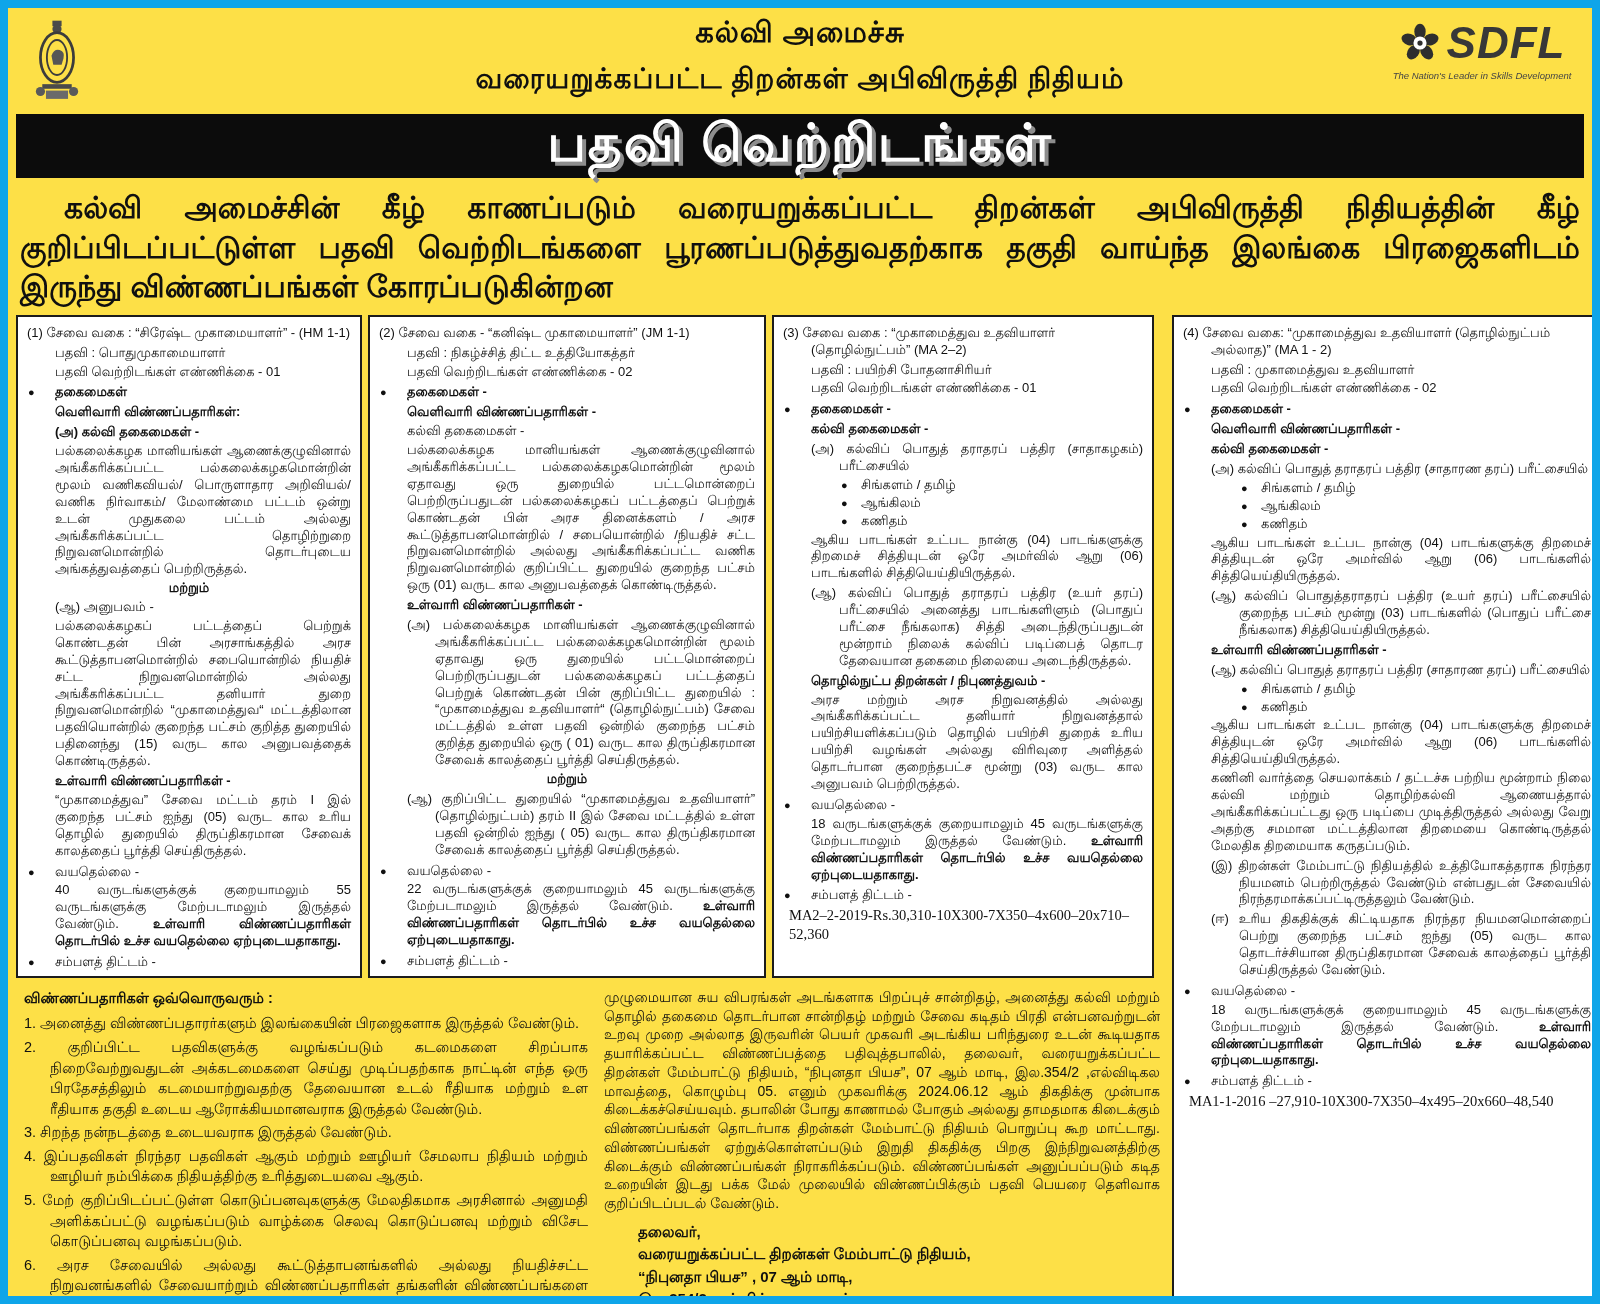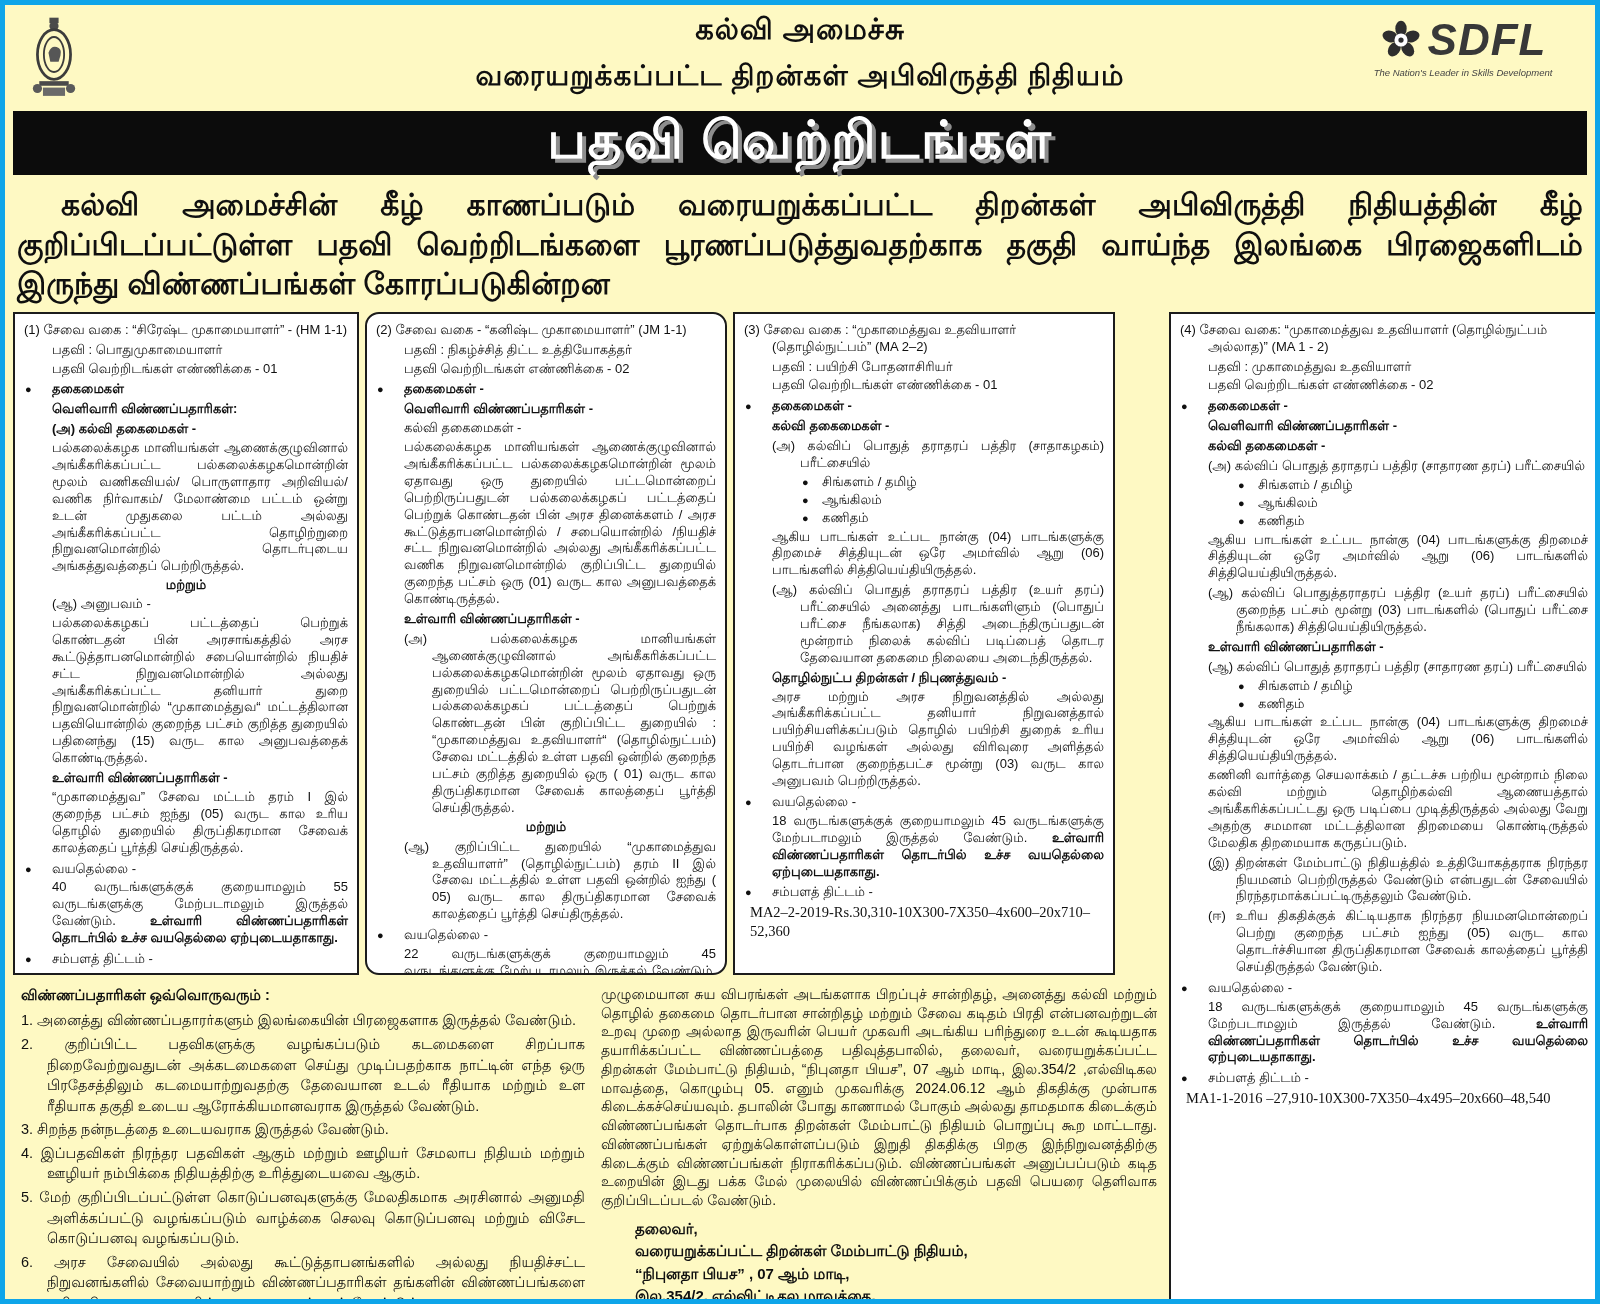--- a/index.html
+++ b/index.html
@@ -1,28 +1,28 @@
 <!DOCTYPE html>
 <html><head>
 <meta charset="utf-8">
 <style>
   html,body{margin:0;padding:0;background:#e8e8e6;}
   .page{
     width:1600px;height:1304px;box-sizing:border-box;
-    border:5px solid #0ea5e9;background:#fef9c3;color:#101010;
+    border:8px solid #0ea5e9;background:#fde047;color:#101010;
     font-family:"Liberation Sans","DejaVu Sans",sans-serif;
     overflow:hidden;position:relative;
   }
   
   .masthead{position:relative;height:102px;}
   .emblem{position:absolute;left:26px;top:8px;}
   .head-center{text-align:center;padding-top:8px;}
   .ministry{font-size:29px;font-weight:bold;letter-spacing:1px;}
   .fund{font-size:28px;font-weight:bold;margin-top:10px;letter-spacing:1px;}
-  .sdfl{position:absolute;right:32px;top:10px;width:200px;text-align:center;}
+  .sdfl{position:absolute;right:10px;top:10px;width:200px;text-align:center;}
   .sdfl-row{display:flex;align-items:center;justify-content:center;gap:6px;}
   .sdfl-acronym{font-size:44px;font-weight:900;font-style:italic;color:#383838;letter-spacing:1px;}
   .sdfl-tag{font-size:9.5px;font-style:italic;color:#454545;margin-top:2px;white-space:nowrap;}
   
   .banner{
     margin:4px 8px 0;background:#0c0c0c;height:64px;
     display:flex;align-items:center;justify-content:center;
   }
   .banner span{
     color:#fff;font-size:52px;font-weight:900;letter-spacing:2px;
@@ -35,21 +35,21 @@
   }
   
   .main{display:flex;gap:6px;padding:2px 8px 0;align-items:flex-start;}
   .left-wrap{width:1150px;flex:none;}
   .cols{display:flex;gap:6px;}
   .vcol{
     border:2px solid #1c1c1c;background:#fff;box-sizing:border-box;
     padding:6px 9px;font-size:13px;line-height:1.3;overflow:hidden;
   }
   .c1{width:346px;height:663px;}
-  .c2{width:362px;height:663px;border-radius:14px;}
+  .c2{width:398px;height:663px;}
   .c3{width:382px;height:663px;}
   .c4{width:430px;height:1006px;flex:none;}
   .blk{margin:2px 0;}
   .b{font-weight:bold;}
   .blk-title{padding-left:28px;text-indent:-28px;margin-bottom:3px;}
   .blk-line{padding-left:28px;}
   .blk-boldline{padding-left:28px;font-weight:bold;margin-top:3px;}
   .blk-para{padding-left:28px;text-align:justify;}
   .blk-lettered{padding-left:56px;text-indent:-28px;text-align:justify;margin-top:3px;}
   .blk-center{text-align:center;font-weight:bold;}

